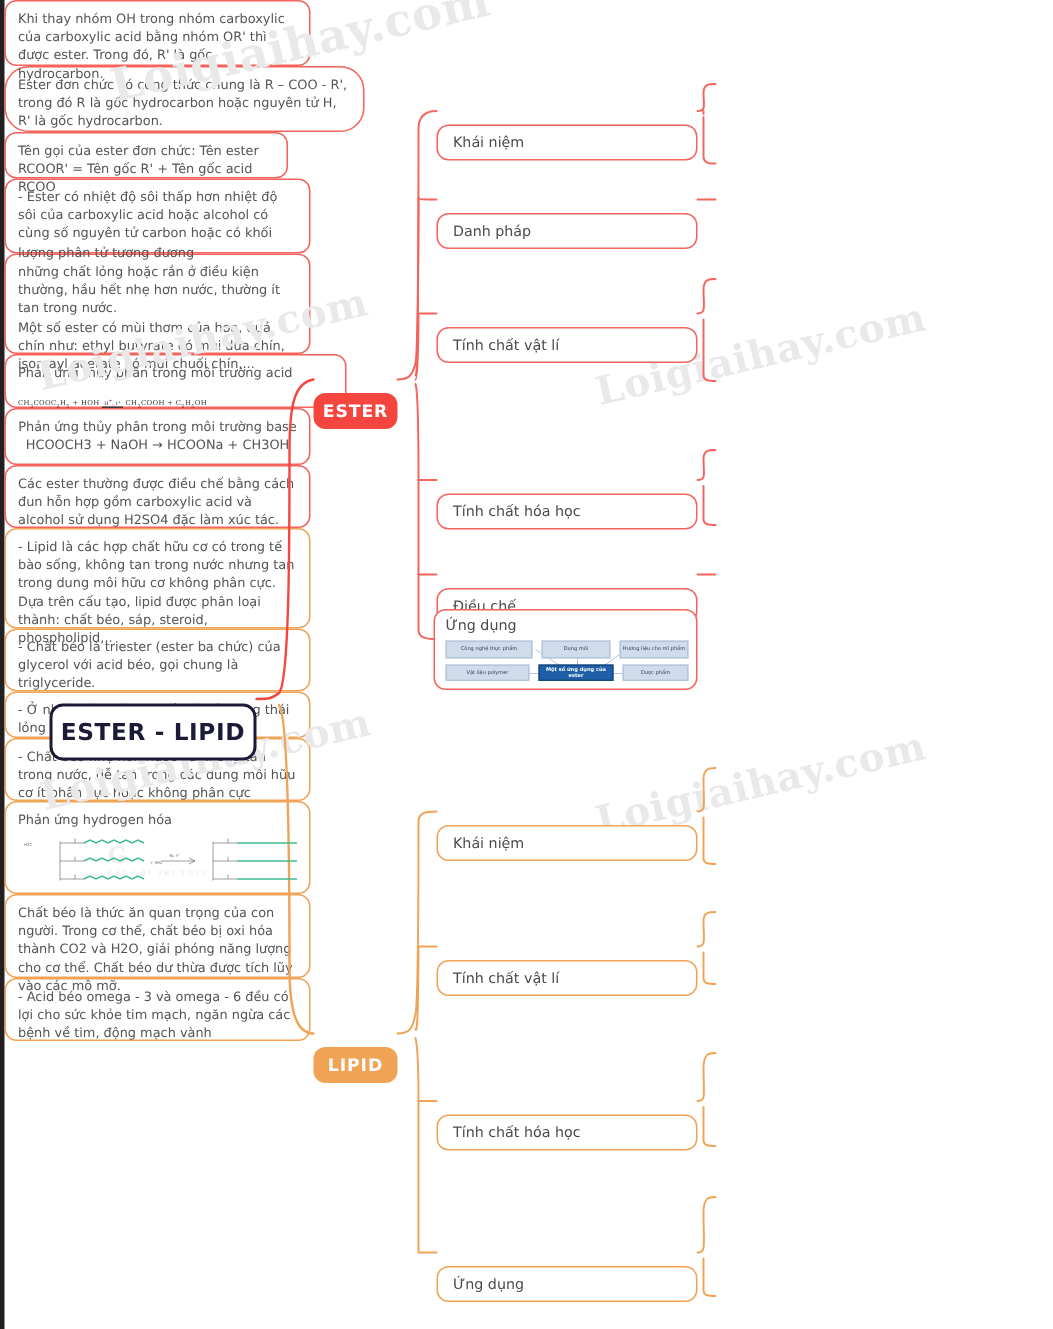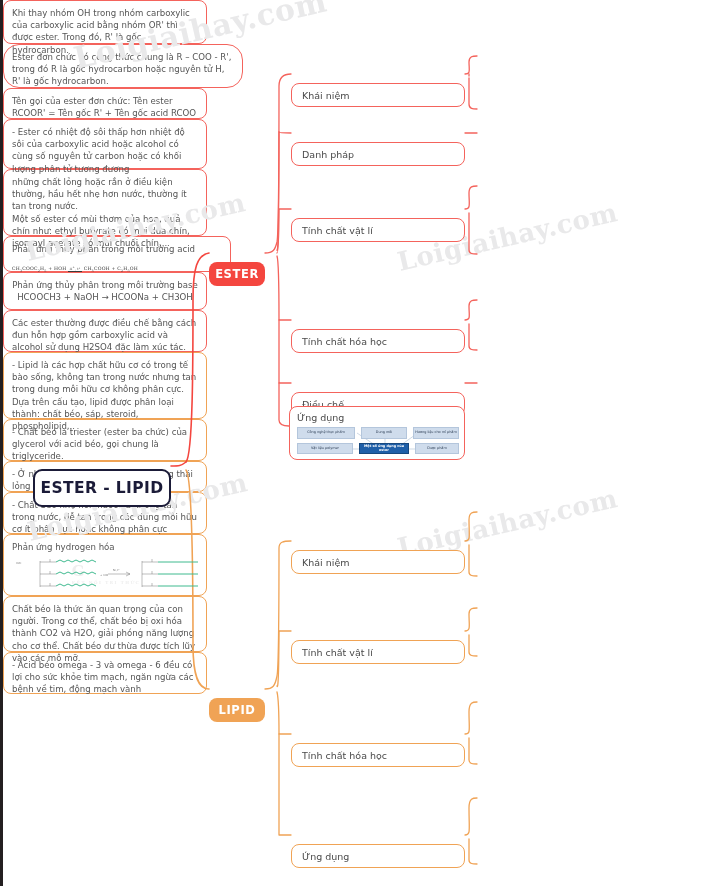--- a/index.html
+++ b/index.html
@@ -256,21 +256,21 @@
       </div>
     </div>
   </div>
 
   <div class="leaf red" style="left:474px; top:26px; width:204px; height:44px;">
     <span class="txt">Khi thay nhóm OH trong nhóm carboxylic của carboxylic acid bằng nhóm OR' thì được ester. Trong đó, R' là gốc hydrocarbon.</span>
   </div>
   <div class="leaf red" style="left:474px; top:75px; width:240px; height:44px;border-radius:16px;">
     <span class="txt">Ester đơn chức có công thức chung là R – COO - R', trong đó R là gốc hydrocarbon hoặc nguyên tử H, R' là gốc hydrocarbon.</span>
   </div>
-  <div class="leaf red" style="left:474px; top:121px; width:204px; height:31px;">
+  <div class="leaf red" style="left:474px; top:121px; width:189px; height:31px;">
     <span class="txt">Tên gọi của ester đơn chức: Tên ester RCOOR' = Tên gốc R' + Tên gốc acid RCOO</span>
   </div>
   <div class="leaf red" style="left:474px; top:157px; width:204px; height:50px;">
     <span class="txt">- Ester có nhiệt độ sôi thấp hơn nhiệt độ sôi của carboxylic acid hoặc alcohol có cùng số nguyên tử carbon hoặc có khối lượng phân tử tương đương</span>
   </div>
   <div class="leaf red" style="left:474px; top:210px; width:204px; height:67px;">
     <span class="txt" style="white-space:pre-line;">những chất lỏng hoặc rắn ở điều kiện thường, hầu hết nhẹ hơn nước, thường ít tan trong nước.
 Một số ester có mùi thơm của hoa, quả chín như: ethyl butyrate có mùi dứa chín, isomayl acetate có mùi chuối chín,...</span>
   </div>
 

